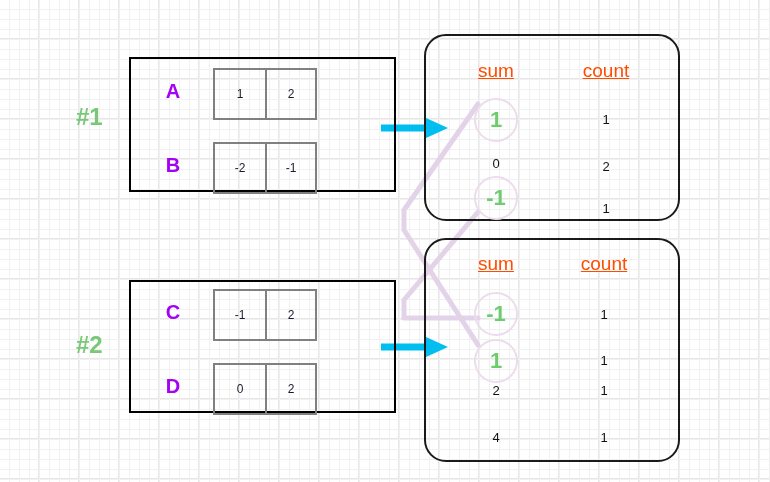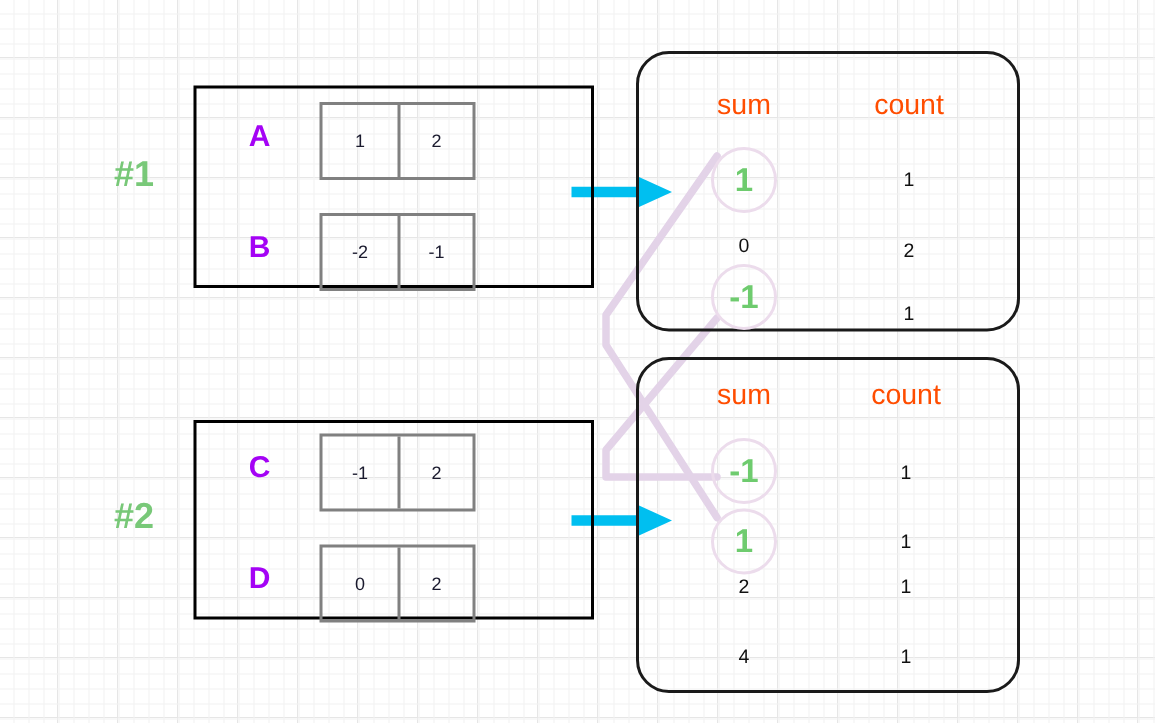--- a/index.html
+++ b/index.html
@@ -62,20 +62,21 @@
   .panel{
     border:2px solid #1a1a1a;
     border-radius:22px;
     background:transparent;
     box-sizing:border-box;
   }
   .col-header{
     color:#ff4d00;
     font-size:19px;
     text-align:center;
+    text-decoration:underline;
   }
   .val{
     font-size:13px;
     color:#111111;
     text-align:center;
   }
   .val.hl{
     color:#6ecb6e;
     font-size:22px;
     font-weight:bold;

